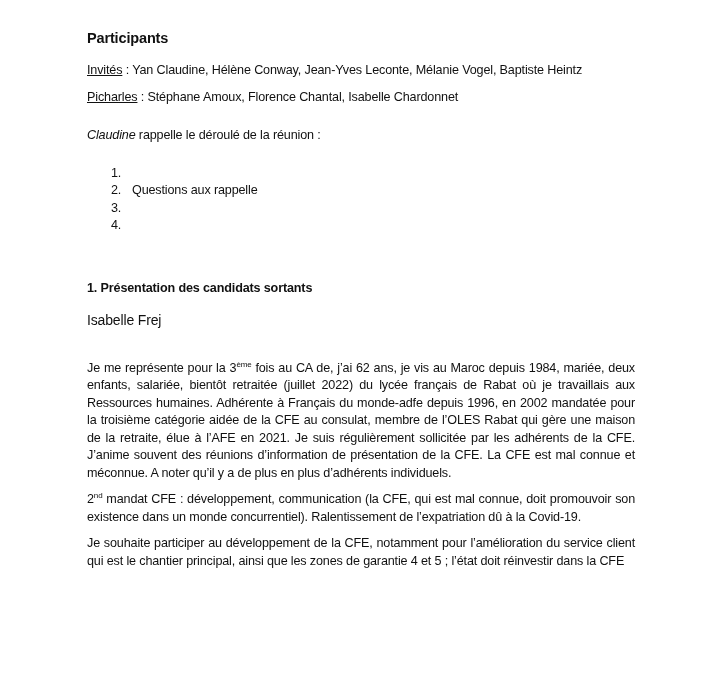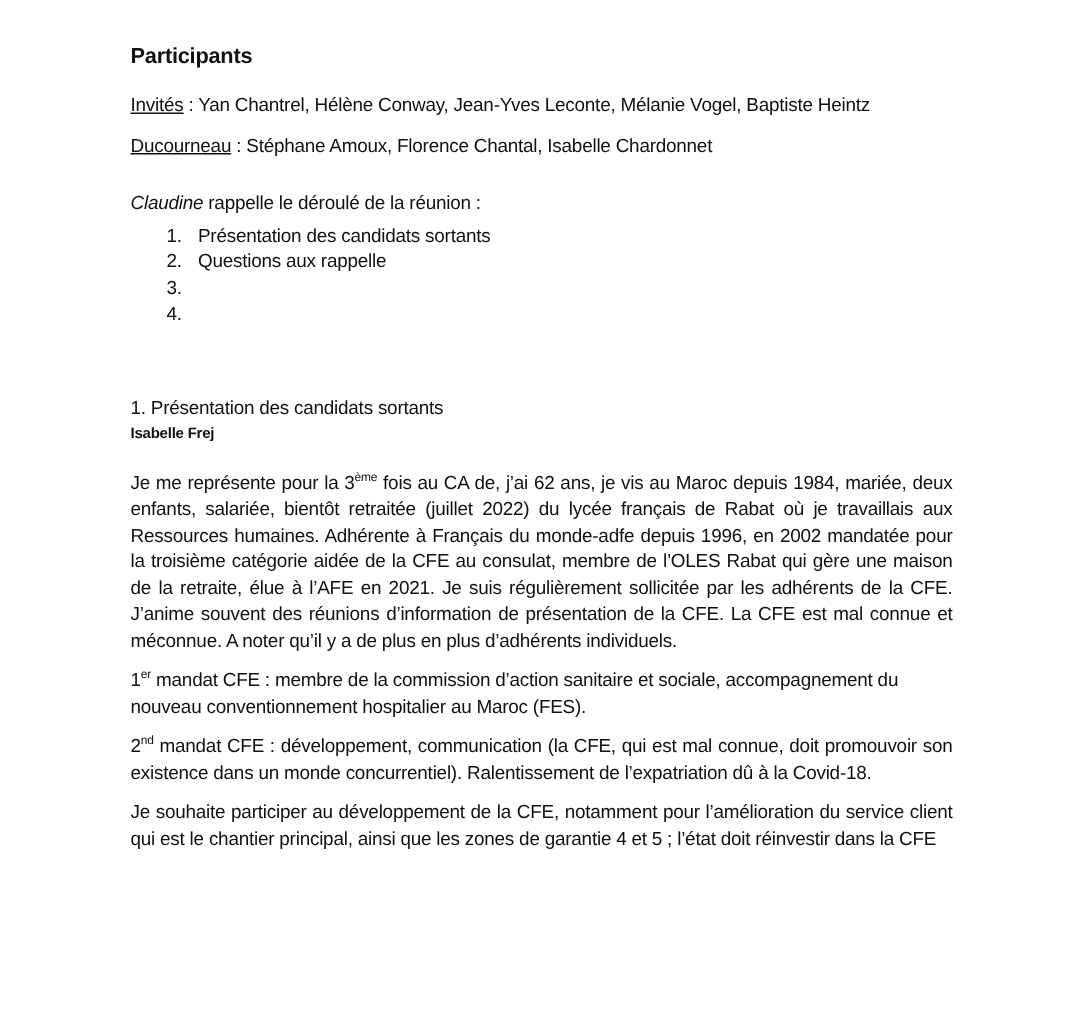--- a/index.html
+++ b/index.html
@@ -46,94 +46,93 @@
       text-align-last: left;
     }
     .participants p {
       margin-bottom: 9px;
     }
     .ul-label {
       text-decoration: underline;
     }
     .intro {
       margin-top: 21px;
-      margin-bottom: 4px;
+      margin-bottom: 20px;
     }
     .intro em {
       font-style: italic;
     }
     ol.agenda {
       margin: 0;
       padding: 0 0 0 24px;
       list-style: none;
     }
     ol.agenda li {
       display: flex;
       line-height: 17.5px;
     }
     ol.agenda li .num {
       width: 21px;
       flex: none;
     }
     .section-title {
-      font-weight: normal;
+      font-weight: bold;
       margin-top: 45px;
+      margin-bottom: 15px;
     }
     .candidate-name {
-      font-weight: bold;
-      margin-bottom: 15px;
-      font-size: 10px;
+      font-weight: normal;
+      margin-bottom: 30px;
+      font-size: 14px;
     }
     .para {
       margin-bottom: 9px;
     }
     sup {
       font-size: 8px;
       line-height: 0;
       vertical-align: super;
     }
   </style>
 </head>
 <body>
 
 <div class="page">
   <div class="content">
 
     <div class="h-main">Participants</div>
 
     <div class="participants">
-      <p><span class="ul-label">Invités</span><span> : </span><span>Yan Chantrel, Hélène Conway, Jean-Yves Leconte, Mélanie Vogel, Baptiste Heintz</span></p>
-      <p><span class="ul-label">Ducourneau</span><span> : </span><span>Stéphane Amoux, Florence Chantal, Isabelle Chardonnet</span></p>
+      <p><span class="ul-label">Invités</span><span> : </span><span>Yan Claudine, Hélène Conway, Jean-Yves Leconte, Mélanie Vogel, Baptiste Heintz</span></p>
+      <p><span class="ul-label">Picharles</span><span> : </span><span>Stéphane Amoux, Florence Chantal, Isabelle Chardonnet</span></p>
     </div>
 
     <p class="intro"><em>Claudine</em><span> rappelle le déroulé de la réunion :</span></p>
 
     <ol class="agenda">
       <li>
           <span class="num">1.</span>
-          <span>Présentation des candidats sortants</span>
         </li>
       <li>
           <span class="num">2.</span>
           <span>Questions aux rappelle</span>
         </li>
       <li>
           <span class="num">3.</span>
         </li>
       <li>
           <span class="num">4.</span>
         </li>
     </ol>
 
     <p class="section-title">1. Présentation des candidats sortants</p>
 
     <p class="candidate-name">Isabelle Frej</p>
 
     <p class="para justify"><span>Je me représente pour la 3</span><sup>ème</sup><span> fois au CA de, j’ai 62 ans, je vis au Maroc depuis 1984, mariée, deux enfants, salariée, bientôt retraitée (juillet 2022) du lycée français de Rabat où je travaillais aux Ressources humaines. Adhérente à Français du monde-adfe depuis 1996, en 2002 mandatée pour la troisième catégorie aidée de la CFE au consulat, membre de l’OLES Rabat qui gère une maison de la retraite, élue à l’AFE en 2021. Je suis régulièrement sollicitée par les adhérents de la CFE. J’anime souvent des réunions d’information de présentation de la CFE. La CFE est mal connue et méconnue. A noter qu’il y a de plus en plus d’adhérents individuels.</span></p>
 
-    <p class="para"><span>1</span><sup>er</sup><span> mandat CFE : membre de la commission d’action sanitaire et sociale, accompagnement du nouveau conventionnement hospitalier au Maroc (FES).</span></p>
 
-    <p class="para justify"><span>2</span><sup>nd</sup><span> mandat CFE : développement, communication (la CFE, qui est mal connue, doit promouvoir son existence dans un monde concurrentiel). Ralentissement de l’expatriation dû à la Covid-18.</span></p>
+    <p class="para justify"><span>2</span><sup>nd</sup><span> mandat CFE : développement, communication (la CFE, qui est mal connue, doit promouvoir son existence dans un monde concurrentiel). Ralentissement de l’expatriation dû à la Covid-19.</span></p>
 
     <p class="para justify">Je souhaite participer au développement de la CFE, notamment pour l’amélioration du service client qui est le chantier principal, ainsi que les zones de garantie 4 et 5 ; l’état doit réinvestir dans la CFE</p>
 
   </div>
 </div>
 
 </body></html>

